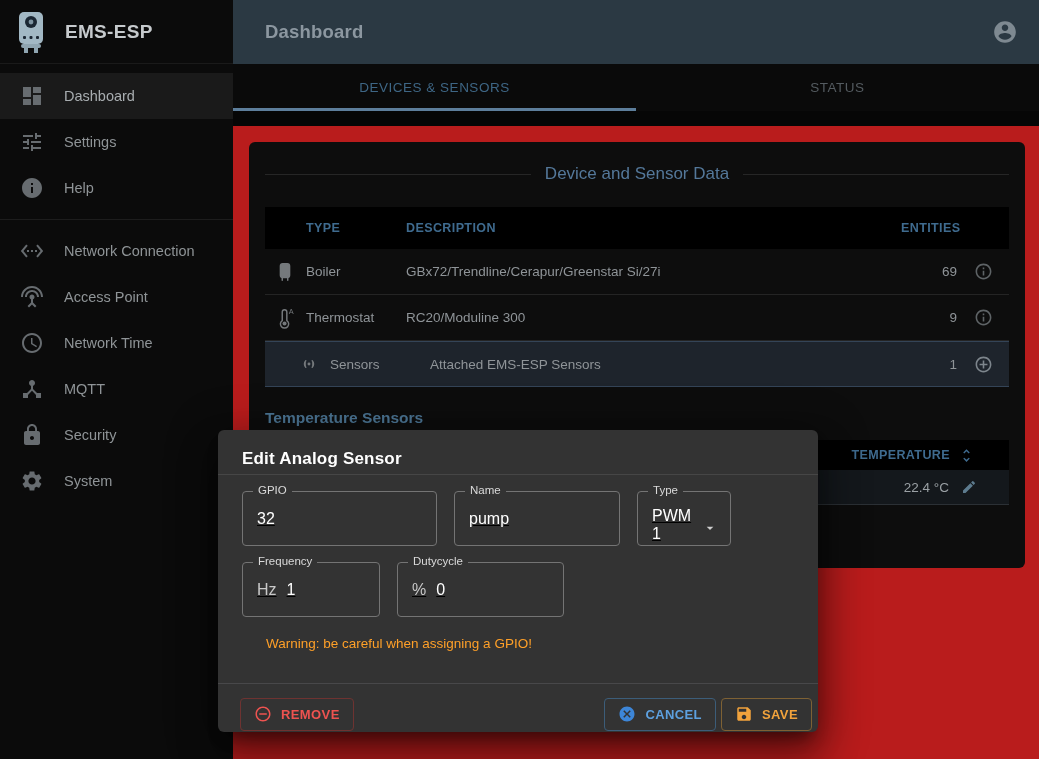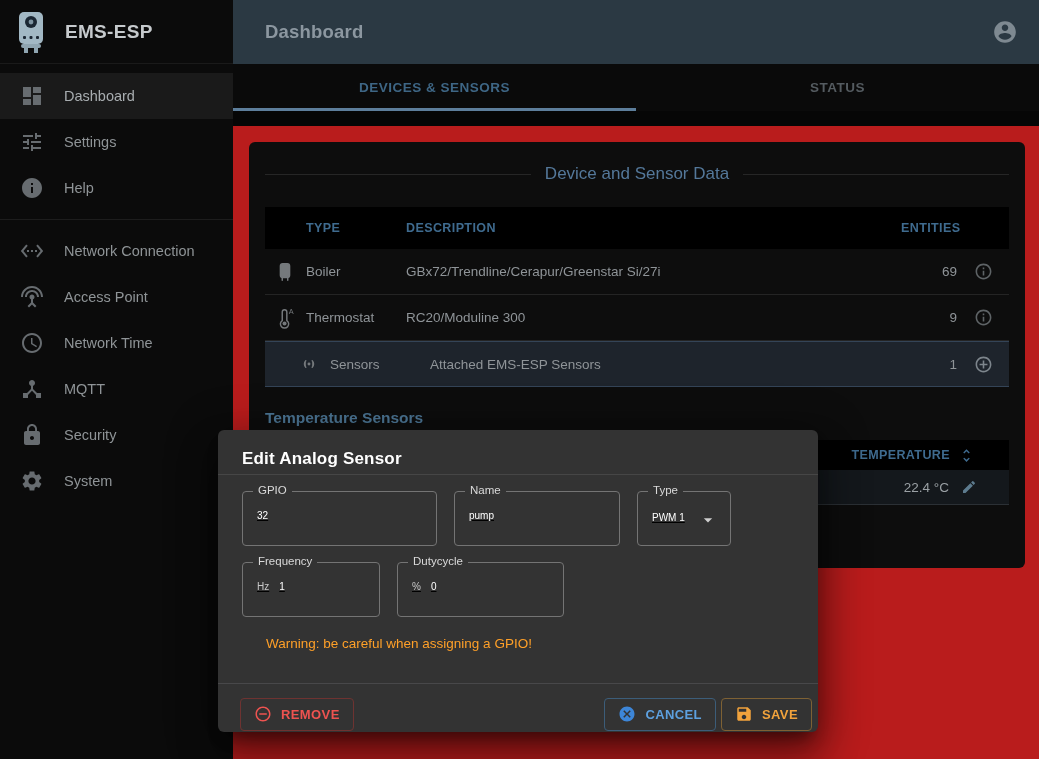--- a/index.html
+++ b/index.html
@@ -26,21 +26,21 @@
 
   
   .topbar { position:absolute; left:233px; top:0; width:806px; height:64px; background:#2b3943;
             display:flex; align-items:center; padding:0 21px 0 32px; }
   .topbar-title { color:#8c97a0; font-size:18.5px; font-weight:bold; letter-spacing:.2px; flex:1; }
   .topbar svg.account { width:26px; height:26px; fill:#7e8991; }
 
   
   .tabbar { position:absolute; left:233px; top:64px; width:806px; height:47px; background:#0a0a0a; display:flex; }
   .tab { flex:1; display:flex; align-items:center; justify-content:center; font-size:13.5px;
-         font-weight:bold; letter-spacing:.5px; position:relative; cursor:pointer; }
+         font-weight:normal; letter-spacing:.5px; position:relative; cursor:pointer; }
   .tab.active   { color:#3e6685; }
   .tab.inactive { color:#545b60; }
   .tab.active .indicator { position:absolute; left:0; right:0; bottom:0; height:3px; background:#5d7e9b; }
 
   
   .main { position:absolute; left:233px; top:126px; width:806px; height:648px; background:#b91c1c; }
   .paper { position:absolute; left:16px; top:16px; width:776px; height:426px; background:#0d0d0d; border-radius:6px; }
 
   .section-legend { display:flex; align-items:center; margin:20px 16px 0; height:24px; }
   .section-legend .line { flex:1; height:1px; background:#262626; }
@@ -74,21 +74,21 @@
             border-radius:6px; z-index:10;
             box-shadow:0 11px 15px -7px rgba(0,0,0,.45), 0 24px 38px 3px rgba(0,0,0,.32), 0 9px 46px 8px rgba(0,0,0,.28); }
   .dialog-title { padding:19px 24px 0; height:45px; color:#ffffff; font-size:17px; font-weight:bold; letter-spacing:.2px;
                   border-bottom:1px solid #464646; }
   .dialog-content { padding:0 24px; }
   .field-row { display:flex; margin-top:16px;text-decoration:underline; }
   .field { position:relative; height:55px; border:1px solid #747474; border-radius:4px; margin-right:17px; }
   .field:last-child { margin-right:0; }
   .field .flabel { position:absolute; top:-8px; left:10px; background:#333333; padding:0 5px;
                    font-size:11.5px; color:#dadada; }
-  .field .fvalue { display:flex; align-items:baseline; padding:18px 12px 0 14px; font-size:10px; color:#ffffff; }
+  .field .fvalue { display:flex; align-items:baseline; padding:18px 12px 0 14px; font-size:16px; color:#ffffff; }
   .field .adorn { color:#c9c9c9; margin-right:10px; }
   .field.select { cursor:pointer; }
   .field.select .fvalue { justify-content:space-between; align-items:center; padding-top:15px; }
   .field.select svg { width:20px; height:20px; fill:#cfcfcf; margin-left:8px; position:relative; top:3px; }
   .w-gpio { width:195px; } .w-name { width:166px; } .w-type { width:94px; }
   .w-freq { width:138px; } .w-duty { width:167px; }
 
   .warning { margin:19px 24px 0; color:#ffa028; font-size:13.5px; }
 
   .dialog-actions { position:absolute; left:0; right:0; bottom:0; height:49px; border-top:1px solid #48484a;

